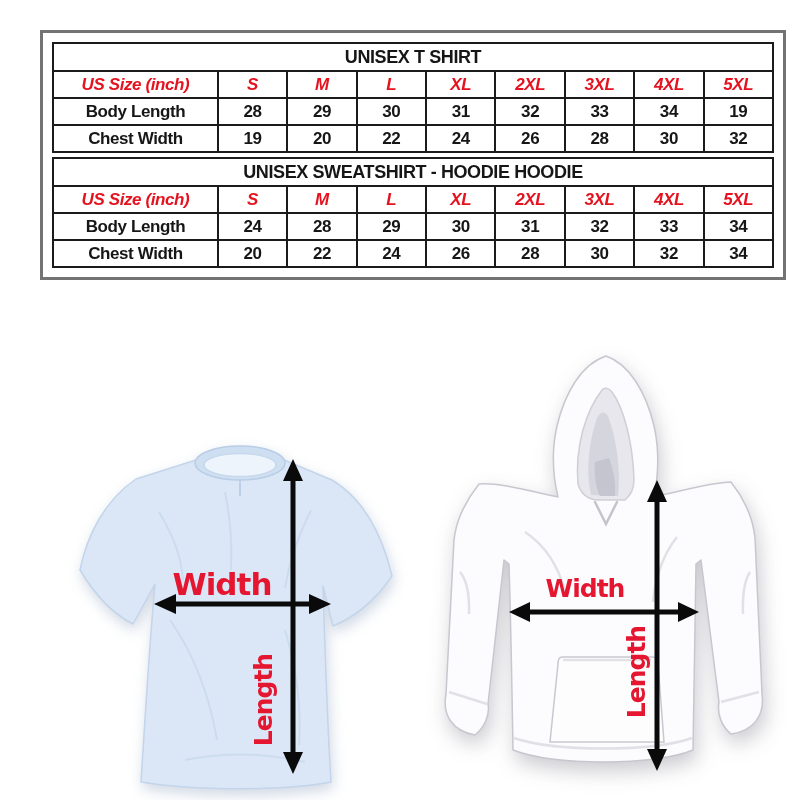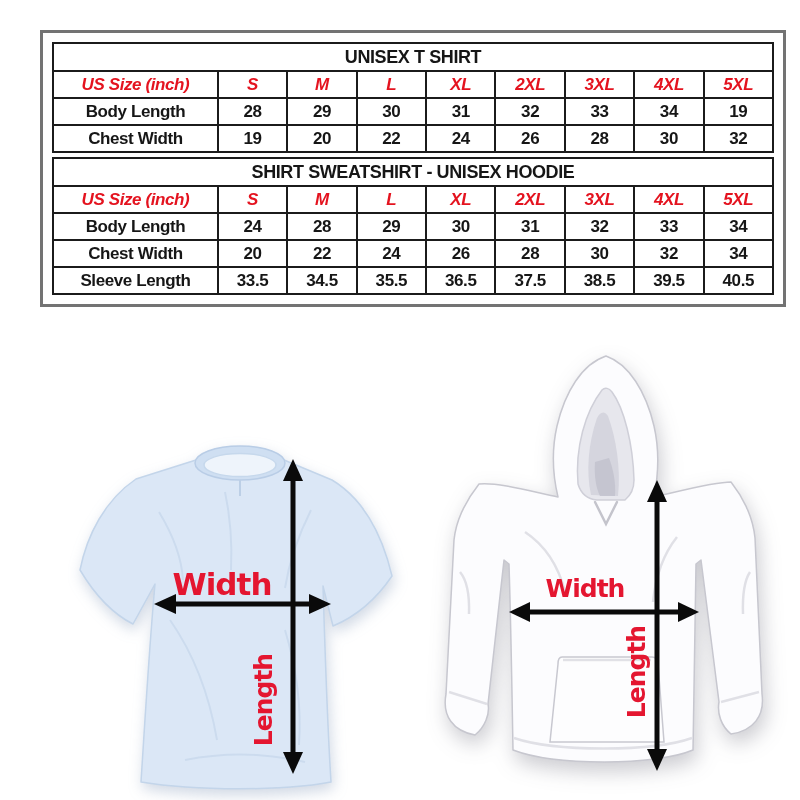--- a/index.html
+++ b/index.html
@@ -106,21 +106,21 @@
         <col>
         <col>
         <col>
         <col>
         <col>
         <col>
         <col>
       </colgroup>
       <tbody>
         <tr>
-          <td colspan="9" class="t-title">SHIRT SWEATSHIRT - UNISEX HOODIE</td>
+          <td colspan="9" class="t-title">UNISEX SWEATSHIRT - HOODIE HOODIE</td>
         </tr>
         <tr>
           <td class="t-red">US Size (inch)</td>
           <td class="t-red">S</td>
           <td class="t-red">M</td>
           <td class="t-red">L</td>
           <td class="t-red">XL</td>
           <td class="t-red">2XL</td>
           <td class="t-red">3XL</td>
           <td class="t-red">4XL</td>
@@ -140,31 +140,20 @@
         <tr>
           <td>Chest Width</td>
           <td>20</td>
           <td>22</td>
           <td>24</td>
           <td>26</td>
           <td>28</td>
           <td>30</td>
           <td>32</td>
           <td>34</td>
-        </tr>
-        <tr>
-          <td>Sleeve Length</td>
-          <td>33.5</td>
-          <td>34.5</td>
-          <td>35.5</td>
-          <td>36.5</td>
-          <td>37.5</td>
-          <td>38.5</td>
-          <td>39.5</td>
-          <td>40.5</td>
         </tr>
       </tbody>
     </table>
   </div>
 
 <div class="figure" id="fig-tshirt">
   <svg class="garment tee" width="320" height="365" viewBox="0 0 320 365">
     <path d="M 121,30 C 140,21 190,21 209,30 L 257,50 C 290,70 308,108 317,146
              C 302,168 282,186 258,196 L 248,156 C 250,220 252,290 256,352
              C 210,361 120,361 66,352 C 70,290 74,220 80,154 L 58,194

